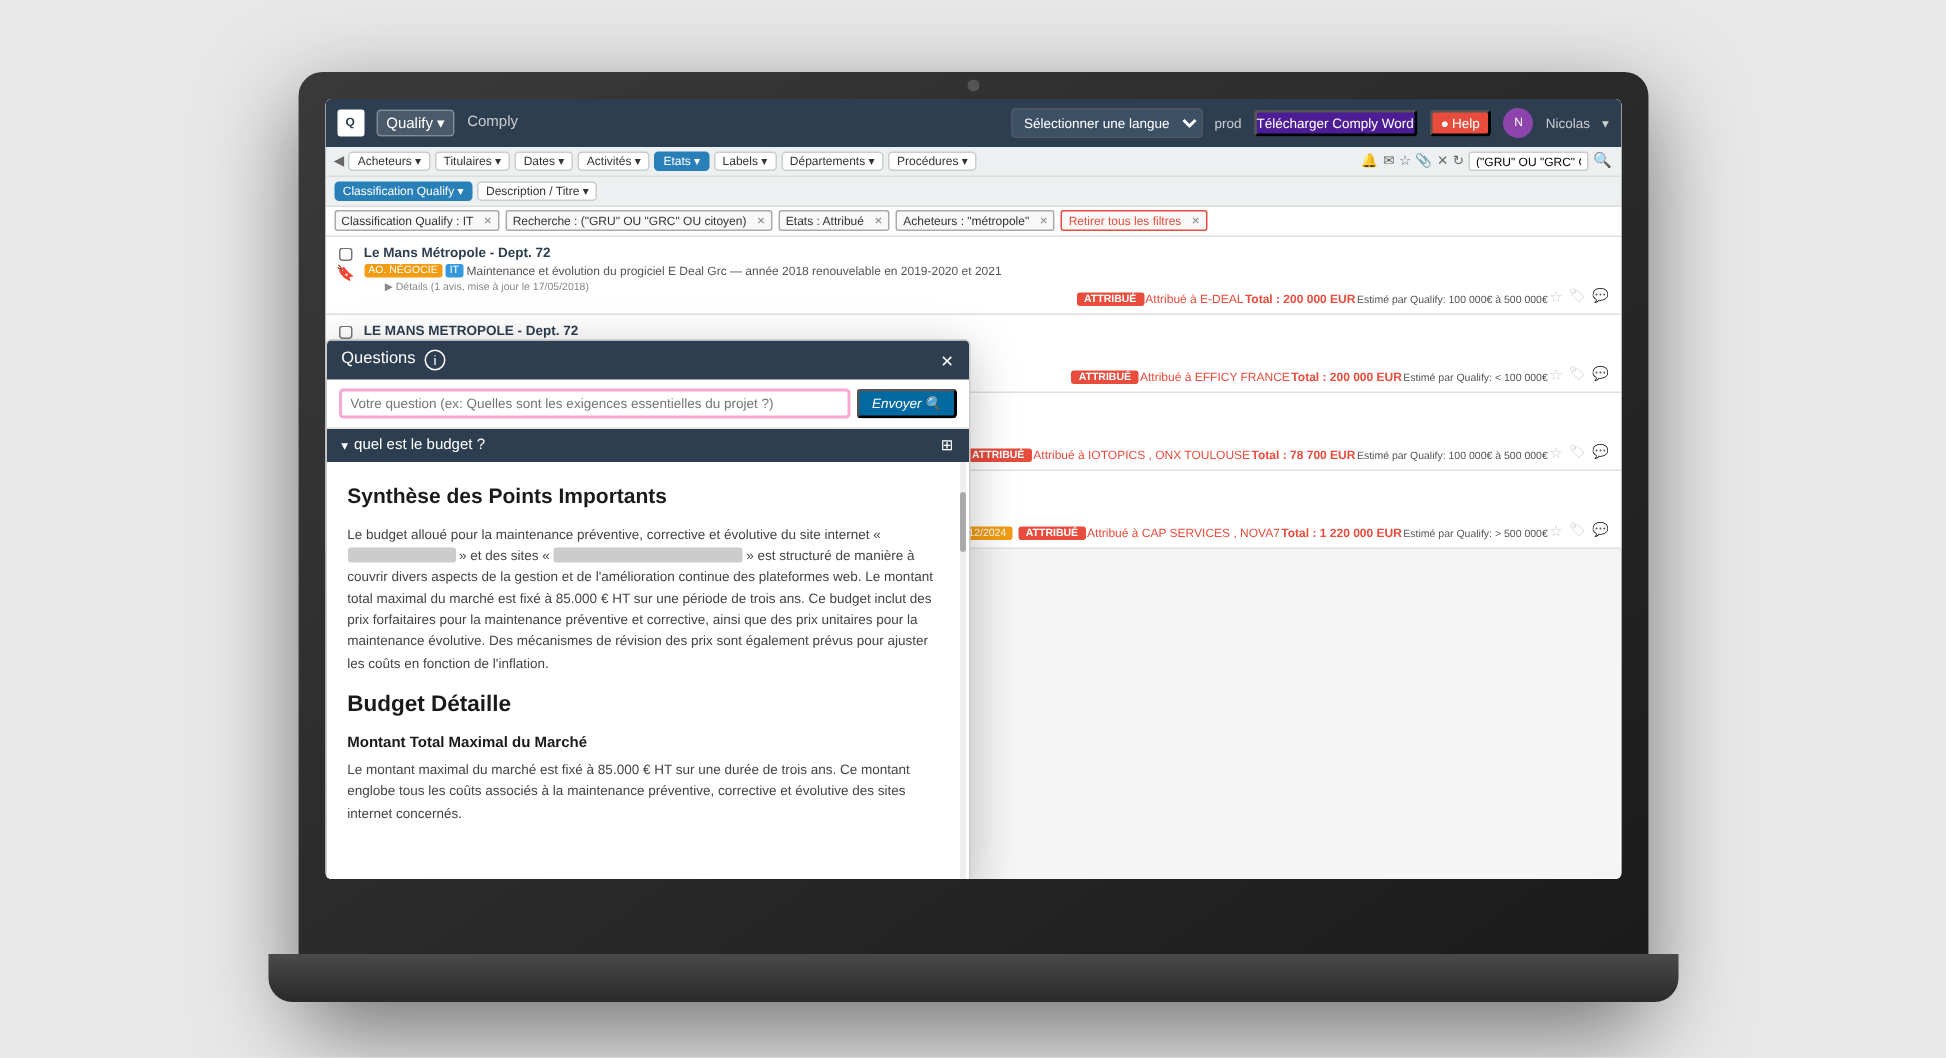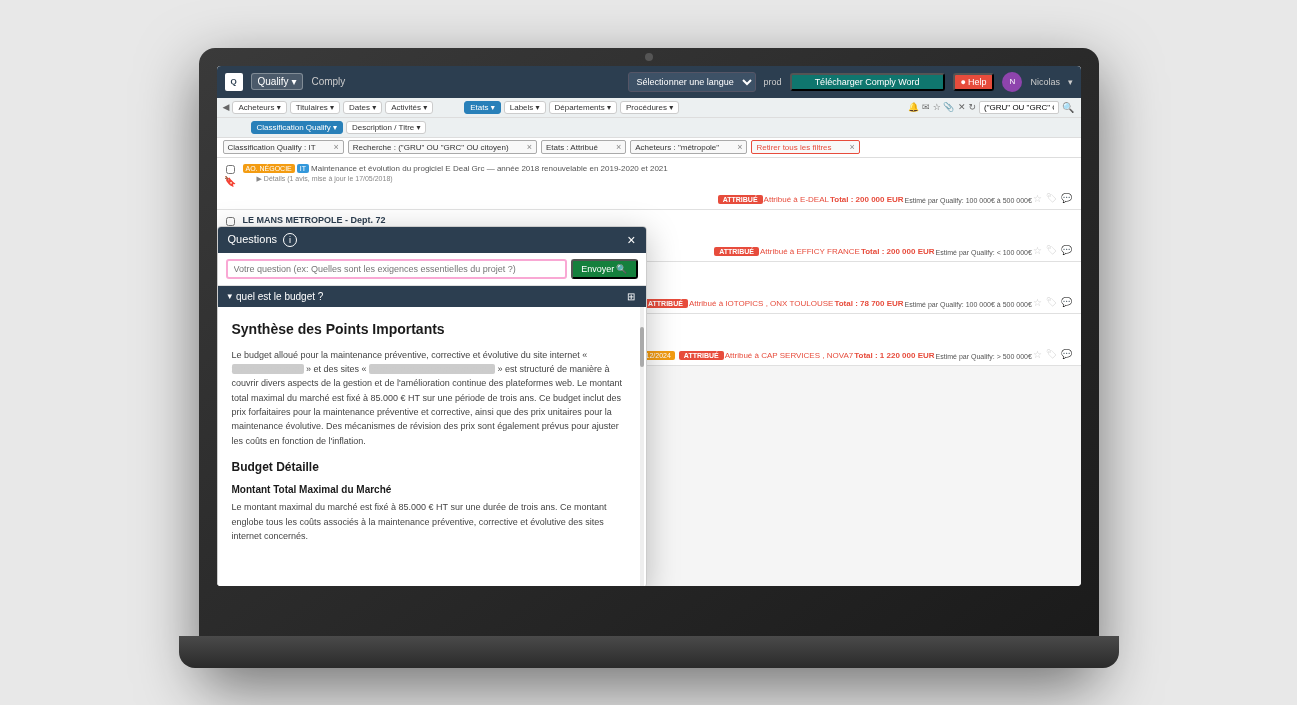--- a/index.html
+++ b/index.html
@@ -112,24 +112,24 @@
       color: #fff;
       border: 1px solid #556;
       border-radius: 3px;
       height: 20px;
     }
     .nav-prod {
       color: #ccc;
       font-size: 9px;
     }
     .nav-download-btn {
-      background: #0f766e;
-      color: #fff;
-      font-size: 9px;
-      padding: 2px 23px;
+      background: #4c1d95;
+      color: #fff;
+      font-size: 9px;
+      padding: 2px 0;
       border-radius: 3px;
       cursor: pointer;
     }
     .nav-help-btn {
       background: #e74c3c;
       color: #fff;
       font-size: 9px;
       padding: 2px 6px;
       border-radius: 3px;
       cursor: pointer;
@@ -168,21 +168,20 @@
       border: 1px solid #ccc;
       border-radius: 3px;
       cursor: pointer;
       color: #333;
       white-space: nowrap;
     }
     .filter-btn-active {
       background: #2980b9;
       color: #fff;
       border-color: #2980b9;
-      margin-left: 28px;
     }
 
     
     .active-filters {
       background: #fff;
       border-bottom: 1px solid #ddd;
       display: flex;
       align-items: center;
       padding: 2px 6px;
       gap: 4px;
@@ -191,21 +190,21 @@
     }
     .filter-tag {
       font-size: 8px;
       padding: 1px 4px;
       border: 1px solid #aaa;
       border-radius: 2px;
       background: #f8f8f8;
       color: #333;
       display: flex;
       align-items: center;
-      gap: 18px;
+      gap: 7px;
     }
     .filter-tag .close { color: #888; cursor: pointer; font-size: 9px; }
 
     
     .results-header {
       background: #fff;
       border-bottom: 1px solid #ddd;
       display: flex;
       align-items: center;
       padding: 2px 8px;
@@ -371,29 +370,30 @@
     }
     .modal-search-input {
       flex: 1;
       font-size: 9px;
       padding: 3px 6px;
       border: 2px solid #f9a8d4;
       border-radius: 3px;
       color: #aaa;
     }
     .modal-send-btn {
-      background: #15803d;
+      background: #0369a1;
       color: #fff;
       font-size: 9px;
       padding: 3px 8px;
       border-radius: 3px;
       cursor: pointer;
       display: flex;
       align-items: flex-end;
       gap: 2px;
+      font-style: italic;
     }
     .modal-question-header {
       background: #2c3e50;
       color: #fff;
       display: flex;
       align-items: center;
       justify-content: space-between;
       padding: 5px 10px;
       font-size: 10px;
     }
@@ -422,21 +422,21 @@
       color: #444;
       margin-bottom: 8px;
       line-height: 1.6;
     }
     .modal-content .redacted {
       background: #ccc;
       color: #ccc;
       border-radius: 2px;
     }
     .modal-content h3 {
-      font-size: 12px;
+      font-size: 15px;
       font-weight: bold;
       color: #1a1a1a;
       margin: 10px 0 4px 0;
     }
     .modal-content h4 {
       font-size: 10px;
       font-weight: bold;
       color: #1a1a1a;
       margin: 6px 0 3px 0;
     }
@@ -541,20 +541,23 @@
 
 
       <div class="results-list">
 
         <div class="result-item">
           <div style="display:flex;flex-direction:column;align-items:center;width:12px;gap:2px;margin-top:2px;">
             <input type="checkbox" style="width: 9px; height: 9px;">
             <span style="color:#f39c12;font-size:10px;">🔖</span>
           </div>
           <div class="result-left">
+            <div class="result-title-row">
+              <span class="result-title">Le Mans Métropole - Dept. 72</span>
+            </div>
             <div style="display:flex;align-items:center;gap:2px;margin-top:1px;">
               <span class="badge-yellow">AO. NÉGOCIE</span>
               <span class="badge-blue">IT</span>
               <span class="result-desc" style="margin-left:0;">Maintenance et évolution du progiciel E Deal Grc — année 2018 renouvelable en 2019-2020 et 2021</span>
             </div>
             <div class="result-details">▶ Détails (1 avis, mise à jour le 17/05/2018)</div>
           </div>
           <div class="result-right">
             <span class="attributed-label">ATTRIBUÉ</span>
             <span class="result-company">Attribué à E-DEAL</span>

